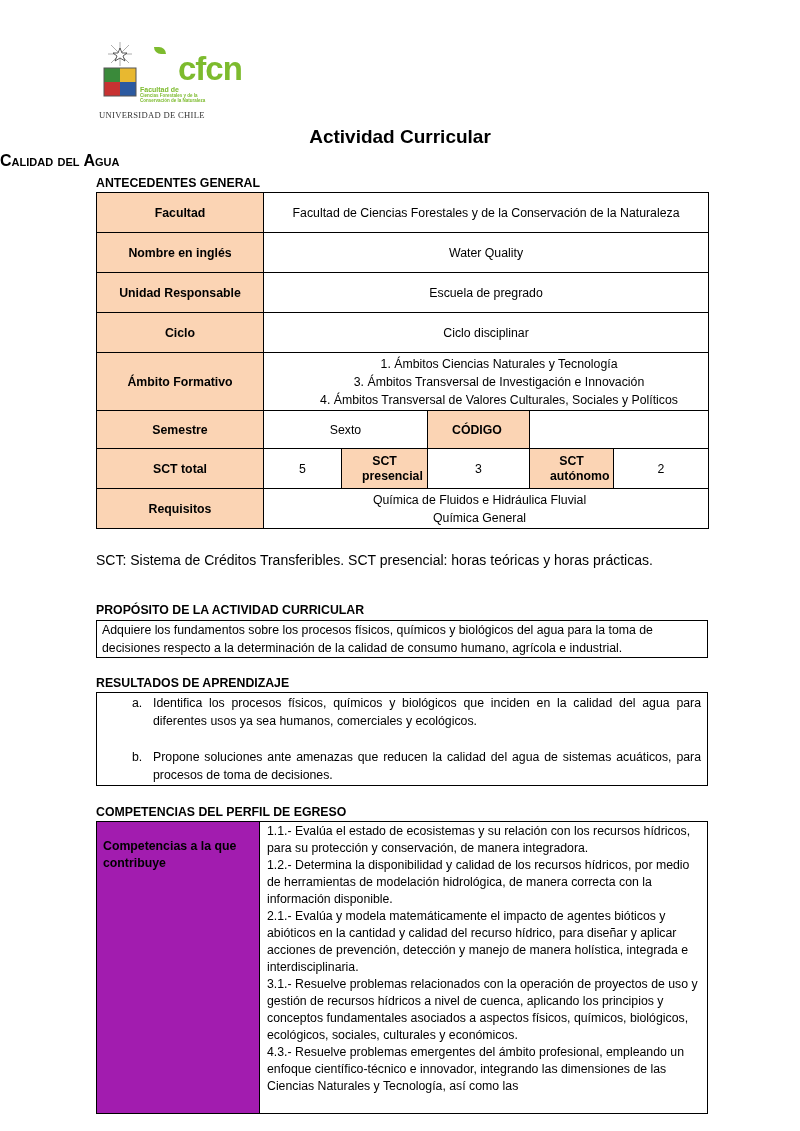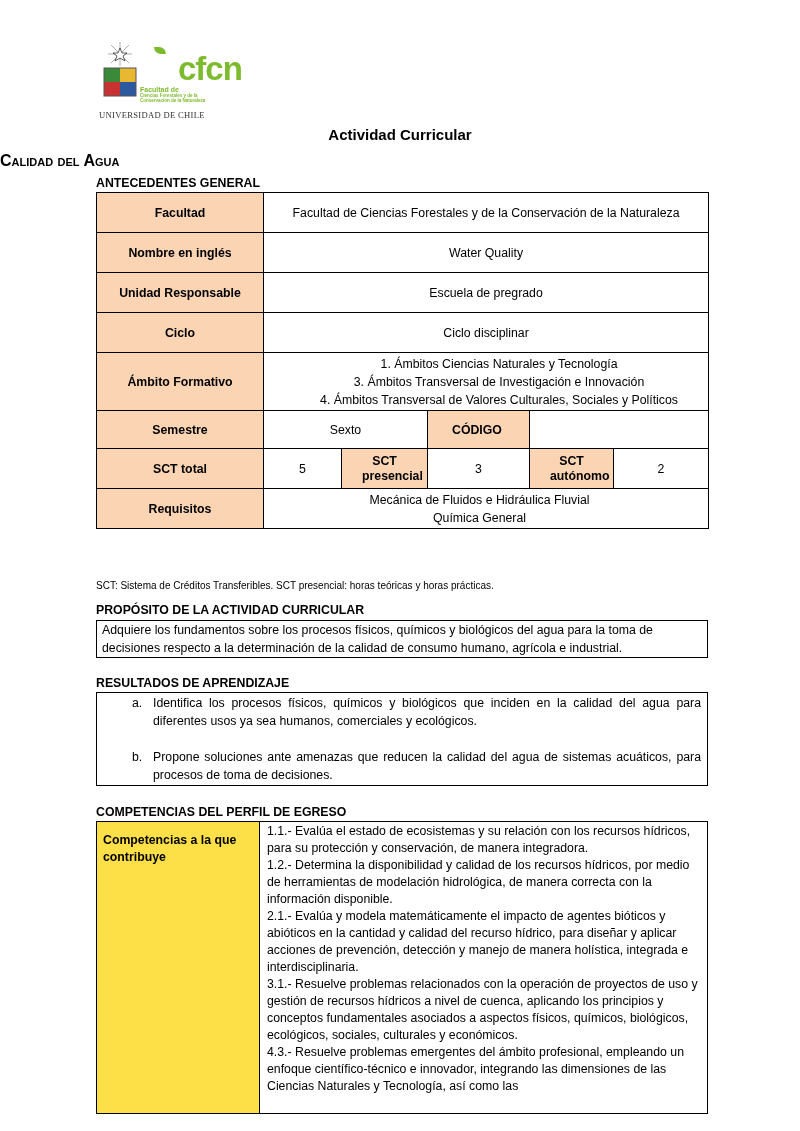--- a/index.html
+++ b/index.html
@@ -8,43 +8,43 @@
     font-family: "Liberation Sans", sans-serif; color: #000;
   }
   .logo { position: absolute; left: 98px; top: 40px; width: 112px; height: 82px; }
   .logo .crest { position: absolute; left: 2px; top: 0; width: 40px; height: 62px; }
   .logo .cfcn { position: absolute; left: 40px; top: 12px; font-family: "Liberation Sans", sans-serif; font-weight: bold; font-size: 33px; color: #7dbb2e; letter-spacing: -1px; line-height: 33px; margin-left: 40px; }
   .logo .leaf { position: absolute; left: 56px; top: 7px; width: 12px; height: 7px; background: #7dbb2e; border-radius: 0 10px 0 10px; }
   .logo .sub { position: absolute; left: 42px; top: 46px; font-size: 4.5px; color: #7dbb2e; line-height: 5px; width: 70px; font-weight: bold; }
   .logo .sub .big { font-size: 7px; line-height: 7px; }
   .logo .uchile { position: absolute; left: 1px; top: 70px; font-family: "Liberation Serif", serif; font-size: 8.6px; color: #333; letter-spacing: 0.3px; white-space: nowrap; }
 
-  .title1 { position: absolute; left: 0; width: 800px; top: 126px; text-align: center; font-weight: bold; font-size: 15px; }
+  .title1 { position: absolute; left: 0; width: 800px; top: 126px; text-align: center; font-weight: bold; font-size: 19px; }
   .title2 { position: absolute; left: 0; width: 800px; top: 152px; font-weight: bold; font-size: 16px; font-variant: small-caps; }
 
   .sec-h { position: absolute; left: 96px; font-weight: bold; font-size: 12.3px; }
 
   table.ag { position: absolute; left: 96px; top: 192px; width: 612px; border-collapse: collapse; font-size: 12.3px; table-layout: fixed; }
   table.ag td { border: 1.3px solid #000; padding: 0 20px; text-align: center; vertical-align: middle; }
   table.ag td.lbl { background: #fbd4b4; font-weight: bold; }
   table.ag td.sm { line-height: 15px; }
   table.ag td.left { text-align: center; padding-left: 8px; line-height: 18px; }
 
-  .note { position: absolute; left: 96px; top: 580px; font-size: 10px; }
+  .note { position: absolute; left: 96px; top: 552px; font-size: 14px; }
 
   .box { position: absolute; left: 96px; width: 610px; border: 1.3px solid #000; font-size: 12.3px; line-height: 18px; }
   .box.prop { top: 620px; height: 36px; padding-left: 5px; width: 605px; }
   .box.res { top: 692px; height: 92px; }
   .res-item { position: absolute; left: 0; width: 600px; }
   .res-item .mk { position: absolute; left: 35px; }
   .res-item .tx { position: absolute; left: 56px; width: 548px; text-align: justify; }
 
   table.comp { position: absolute; left: 96px; top: 821px; width: 612px; border-collapse: collapse; font-size: 12.3px; table-layout: fixed; }
   table.comp td { border: 1.3px solid #000; vertical-align: top; line-height: 17px; }
-  table.comp td.lbl { background: #fde047; font-weight: bold; padding: 10px 6px; width: 150px; }
+  table.comp td.lbl { background: #a21caf; font-weight: bold; padding: 16px 6px; width: 150px; }
   table.comp td.val { padding: 1px 6px 0 7px; height: 290px; margin-left: 20px; }
   .comp-item { display: block; }
 </style>
 </head>
 <body>
 
 <div class="logo">
   <svg class="crest" viewBox="0 0 40 62">
     <g stroke="#999" stroke-width="0.8">
       <line x1="20" y1="2" x2="20" y2="26"></line>
@@ -124,21 +124,21 @@
     <td>3</td>
     <td class="lbl sm">
       <div>SCT</div>
       <div>autónomo</div>
     </td>
     <td>2</td>
   </tr>
   <tr style="height:40px">
     <td class="lbl">Requisitos</td>
     <td colspan="5" class="left" style="padding-left:7px">
-      <div>Mecánica de Fluidos e Hidráulica Fluvial</div>
+      <div>Química de Fluidos e Hidráulica Fluvial</div>
       <div>Química General</div>
     </td>
   </tr>
 </tbody>
   </table>
 
 <div class="note">SCT: Sistema de Créditos Transferibles. SCT presencial: horas teóricas y horas prácticas.</div>
 
 <div class="sec-h" style="top:603px">PROPÓSITO DE LA ACTIVIDAD CURRICULAR</div>
 <div class="box prop">Adquiere los fundamentos sobre los procesos físicos, químicos y biológicos del agua para la toma de decisiones respecto a la determinación de la calidad de consumo humano, agrícola e industrial.</div>

